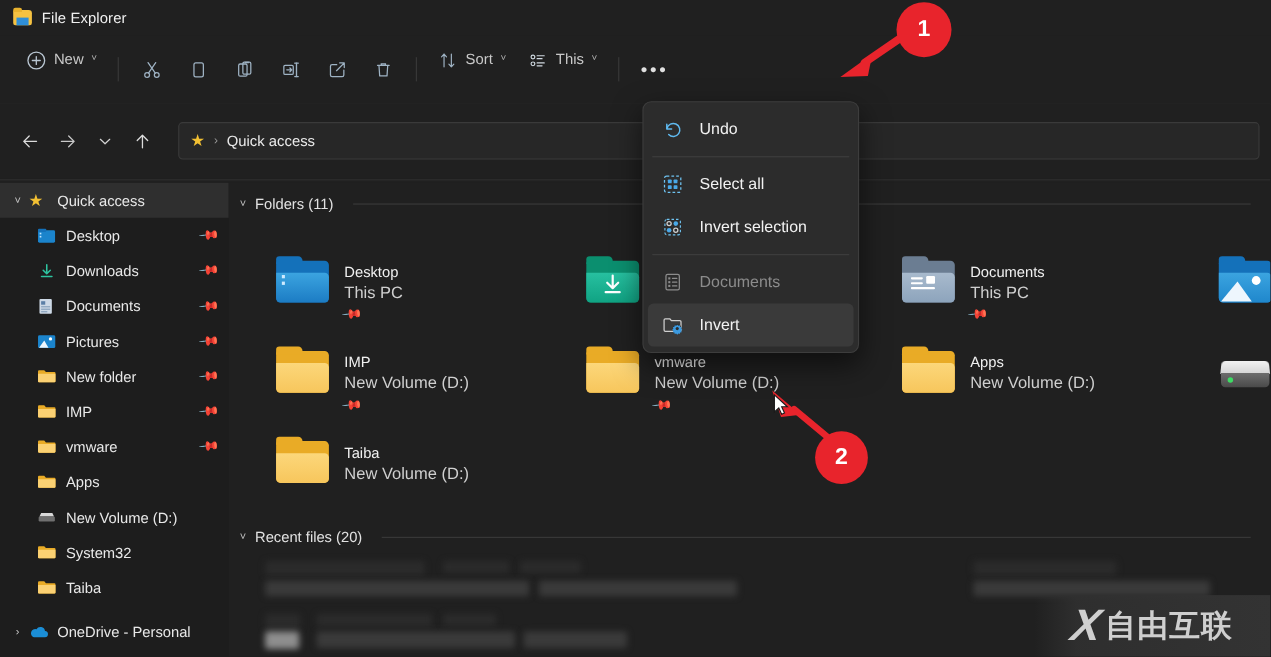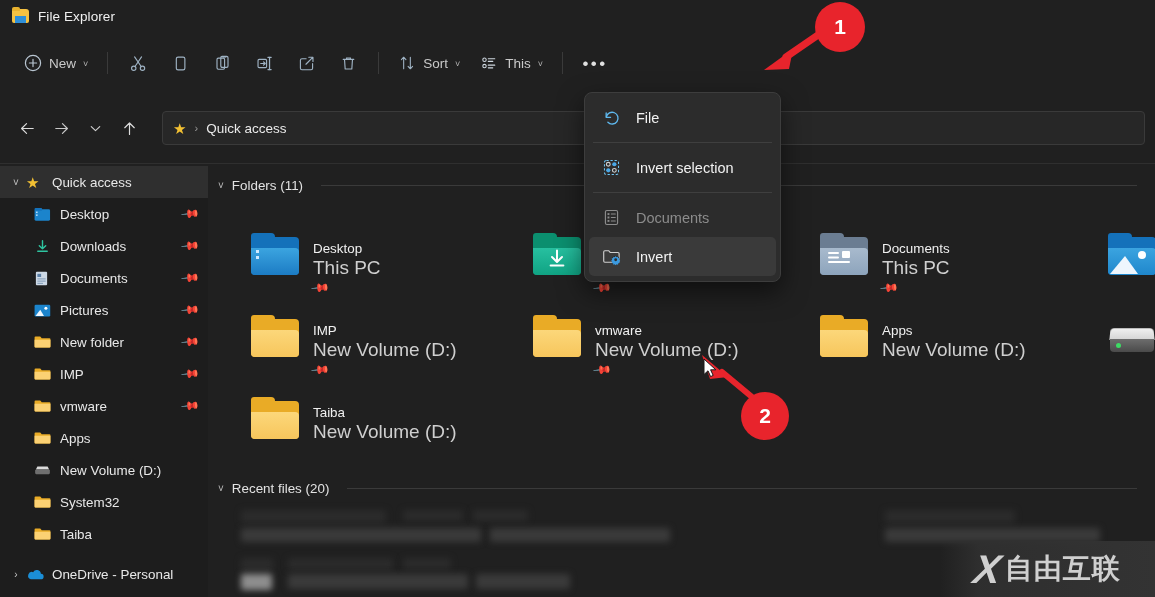--- a/index.html
+++ b/index.html
@@ -32,21 +32,21 @@
   .mini-folder .doc {
     position: absolute; left: 3px; top: 7px; width: 11px; height: 7px; background: #2f8fd8;
   }
 
   
   .cmdbar {
     position: absolute; top: 32px; left: 0; width: 1155px; height: 62px;
     background: #202020; display: flex; align-items: center; padding: 0 14px;
   }
   .cmd-btn {
-    height: 34px; display: flex; align-items: center; gap: 7px;
+    height: 34px; display: flex; gap: 7px;
     padding: 0 10px; border-radius: 4px; cursor: default;
     color: #c9c9c9; font-size: 13.5px; white-space: nowrap;
   }
   .cmd-icon-btn {
     width: 42px; height: 34px; display: flex; align-items: center; justify-content: center;
     border-radius: 4px; cursor: default;
   }
   .sep { width: 1px; height: 22px; background: #3a3a3a; margin: 0 9px; }
   .chev { font-size: 9px; color: #b8b8b8; transform: translateY(1px); }
   .dots { letter-spacing: 2.5px; font-size: 17px; color: #e0e0e0; line-height: 1; }
@@ -100,21 +100,21 @@
   }
   .group-head .gchev { font-size: 10px; color: #c0c0c0; }
   .group-rule { flex: 1; height: 1px; background: #3a3a3a; margin-left: 10px; }
 
   .tile-grid { position: relative; }
   .tile {
     position: absolute; display: flex; gap: 14px; align-items: flex-start;
   }
   .tile-txt { padding-top: 2px; }
   .tile-name { font-size: 13.4px; color: #f0f0f0; line-height: 18px; white-space: nowrap; }
-  .tile-sub  { font-size: 19px; color: #cfcfcf; line-height: 19px; white-space: nowrap; }
+  .tile-sub  { font-size: 15px; color: #cfcfcf; line-height: 19px; white-space: nowrap; }
   .tile-pin  { color: #9d9d9d; font-size: 12px; transform: rotate(40deg); display:inline-block; margin-top:3px;}
 
   
   .bigfolder { position: relative; width: 48px; height: 38px; flex: none; }
   .bigfolder .bf-back {
     position: absolute; left: 0; top: 0; width: 48px; height: 38px; border-radius: 3px 4px 4px 4px;
   }
   .bigfolder .bf-tab {
     position: absolute; left: 0; top: -4px; width: 24px; height: 7px; border-radius: 3px 4px 0 0;
   }
@@ -625,25 +625,37 @@
 
   <div class="ctxmenu">
 
     <div class="ctx-item">
       <span class="ctx-ico">
         <svg width="19" height="19" viewBox="0 0 20 20">
           <path d="M4.4 5.2v4.6h4.6" fill="none" stroke="#5fb9ef" stroke-width="1.4" stroke-linecap="round" stroke-linejoin="round"></path>
           <path d="M4.6 9.4a6.2 6.2 0 1 1 1.6 5.6" fill="none" stroke="#5fb9ef" stroke-width="1.4" stroke-linecap="round"></path>
         </svg>
       </span>
-      <span>File</span>
+      <span>Undo</span>
     </div>
 
     <div class="ctx-div"></div>
 
+    <div class="ctx-item">
+      <span class="ctx-ico">
+        <svg width="19" height="19" viewBox="0 0 20 20">
+          <rect x="2.2" y="2.2" width="15.6" height="15.6" rx="2" fill="none" stroke="#6fc4f2" stroke-width="1.2" stroke-dasharray="2.6 2"></rect>
+          <rect x="5.4" y="5.4" width="3.7" height="3.7" rx="0.8" fill="#4aa9e8"></rect>
+          <rect x="10.9" y="5.4" width="3.7" height="3.7" rx="0.8" fill="#4aa9e8"></rect>
+          <rect x="5.4" y="10.9" width="3.7" height="3.7" rx="0.8" fill="#4aa9e8"></rect>
+          <rect x="10.9" y="10.9" width="3.7" height="3.7" rx="0.8" fill="#4aa9e8"></rect>
+        </svg>
+      </span>
+      <span>Select all</span>
+    </div>
 
 
     <div class="ctx-item">
       <span class="ctx-ico">
         <svg width="19" height="19" viewBox="0 0 20 20">
           <rect x="2.6" y="2.6" width="14.8" height="14.8" rx="2" fill="none" stroke="#6fc4f2" stroke-width="1.1" stroke-dasharray="2.4 1.9"></rect>
           <circle cx="6.6" cy="6.6" r="2" fill="none" stroke="#cfcfcf" stroke-width="1.2"></circle>
           <circle cx="13" cy="6.6" r="2.2" fill="#4aa9e8"></circle>
           <circle cx="6.6" cy="13" r="2.2" fill="#4aa9e8"></circle>
           <circle cx="13" cy="13" r="2" fill="none" stroke="#cfcfcf" stroke-width="1.2"></circle>

